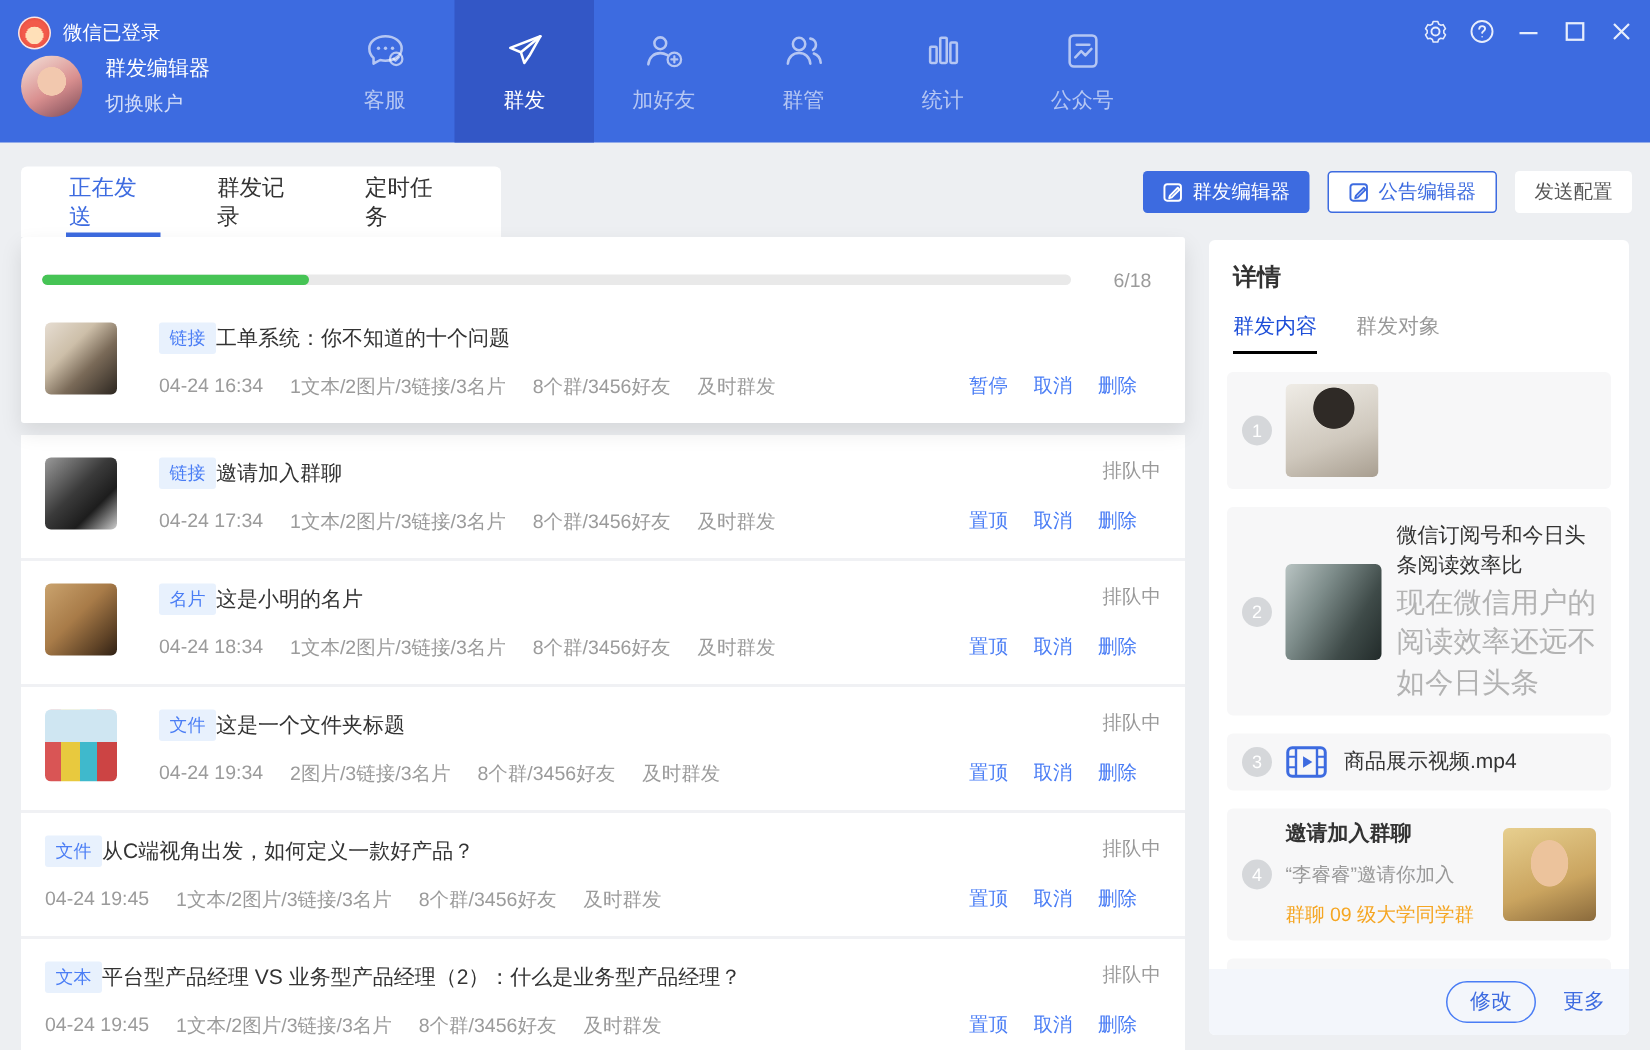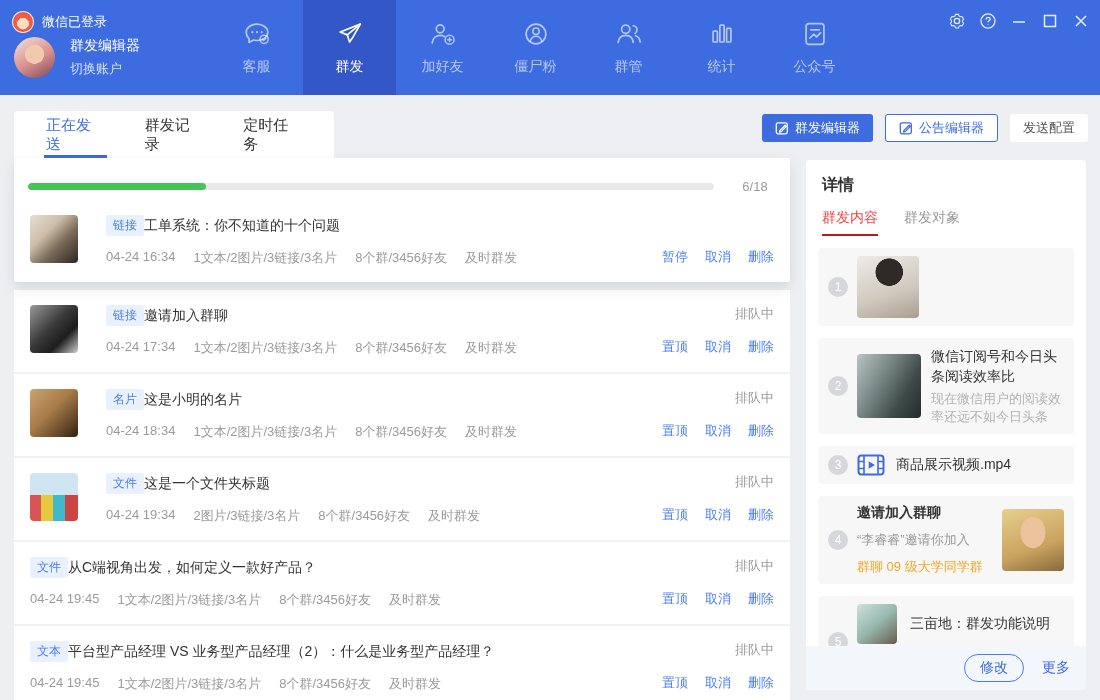--- a/index.html
+++ b/index.html
@@ -70,48 +70,48 @@
   .thumb-2 { background:linear-gradient(135deg,#9a9a9a 0%,#3a3a3a 45%,#1d1d1d 70%,#cfcfcf 100%); }
   .thumb-3 { background:linear-gradient(135deg,#caa36e 0%,#a87b48 45%,#5e4226 80%,#2f2014 100%); }
   .thumb-4 { background:linear-gradient(180deg,#cfe6f2 0 45%, rgba(0,0,0,0) 45%),
              linear-gradient(90deg,#d95555 0 22%, #e8c93e 22% 48%, #3fb9cc 48% 72%, #cc4444 72% 100%); }
   .qmain { display:flex; flex-direction:column; }
   .qtitle-row { display:flex; align-items:center; height:21px; }
   .qtag { background:#e8f1fd; color:#4a7df5; font-size:12px; padding:2px 7px; border-radius:2px; flex-shrink:0; }
   .qtitle { font-size:14px; color:#333; white-space:nowrap; }
   .qmeta { display:flex; gap:18px; margin-top:13px; font-size:13px; color:#9b9b9b; white-space:nowrap; }
   .qstatus { position:absolute; right:16px; top:15px; color:#999; font-size:13px; }
-  .qactions { position:absolute; right:16px; bottom:16px; display:flex; gap:17px; }
+  .qactions { position:absolute; right:32px; bottom:16px; display:flex; gap:17px; }
   .qactions a { color:#4a7df5; font-size:13px; cursor:pointer; text-decoration:none; }
 
   
   .detail-panel { position:absolute; left:806px; top:160px; width:280px; height:530px; background:#fff;
                   border-radius:4px; overflow:hidden; }
   .dp-title { margin:15px 16px 0; font-size:16px; font-weight:bold; color:#333; }
   .dp-tabs { display:flex; gap:26px; margin:13px 16px 12px; font-size:14px; }
   .dp-tab { color:#999; cursor:pointer; padding-bottom:7px; }
-  .dp-tab.active { color:#ef4444; border-bottom:2px solid #b91c1c;text-align:center; }
+  .dp-tab.active { color:#1d4ed8; border-bottom:2px solid #000000;text-align:center; }
   .dp-card { margin:0 12px 12px; background:#f7f7f8; border-radius:4px; padding:8px 10px;
              display:flex; align-items:center; }
   .dp-num { width:20px; height:20px; border-radius:50%; background:#d5d7da; color:#fff; font-size:12px;
             display:flex; align-items:center; justify-content:center; margin-right:9px; flex-shrink:0; }
   .dp-img { border-radius:4px; flex-shrink:0; }
   .img-d1 { width:62px; height:62px;
     background: radial-gradient(circle at 52% 26%, #2f2a26 24%, transparent 25%),
                 linear-gradient(160deg,#efece6,#cfc8bd 60%,#a89e90); }
   .img-d2 { width:64px; height:64px;
     background: linear-gradient(120deg,#b9c4c3 0%,#7d8c8a 35%,#3f4b49 70%,#222b2a 100%); }
   .img-d4 { width:62px; height:62px;
     background: radial-gradient(ellipse at 50% 38%, #ecc39c 28%, transparent 29%),
                 linear-gradient(160deg,#e7cf8f,#caa45f 60%,#8a6a3c); }
   .img-d5 { width:40px; height:40px;
     background: linear-gradient(140deg,#cfe0da,#96b8ae 50%,#6a5a4c); }
   .dp-card2-text { margin-left:10px; }
   .dp-card2-title { font-size:14px; color:#333; line-height:1.45; }
-  .dp-card2-sub { font-size:13px; color:#b3b3b3; line-height:1.4; margin-top:3px; }
+  .dp-card2-sub { font-size:19px; color:#b3b3b3; line-height:1.4; margin-top:3px; }
   .dp-file-row { display:flex; align-items:center; gap:11px; }
   .dp-filename { font-size:14px; color:#333; }
   .dp-card4-text { flex:1; padding-right:8px; }
   .dp-card4-title { font-size:14px; color:#333; font-weight:bold; }
   .dp-card4-invite { font-size:13px; color:#999; margin-top:9px; }
   .dp-card4-group { font-size:13px; color:#f5a623; margin-top:9px; }
   .dp-card5-content { flex:1; }
   .dp-card5-row { display:flex; align-items:center; gap:13px; }
   .dp-card5-text { font-size:14px; color:#333; }
   .dp-divider { border-top:1px solid #e9e9e9; margin:9px 0 8px; }
@@ -164,28 +164,20 @@
       <svg viewBox="0 0 32 32" fill="none" stroke="currentColor" stroke-width="1.8" stroke-linecap="round" stroke-linejoin="round">
         <circle cx="13" cy="10.5" r="4.2"></circle>
         <path d="M4.5 25.5c.5-5 4-8 8.5-8 1.8 0 3.4.5 4.7 1.3"></path>
         <circle cx="23" cy="22" r="4.8" stroke-width="1.6"></circle>
         <path d="M23 19.9v4.2M20.9 22h4.2" stroke-width="1.6"></path>
       </svg>
       <span>加好友</span>
     </div>
     <div class="nav-item">
       <svg viewBox="0 0 32 32" fill="none" stroke="currentColor" stroke-width="1.8" stroke-linecap="round" stroke-linejoin="round">
-        <circle cx="16" cy="16" r="10.5"></circle>
-        <circle cx="16" cy="13" r="3.4" stroke-width="1.6"></circle>
-        <path d="M9.8 23.6c1.2-3.4 3.5-5.1 6.2-5.1s5 1.7 6.2 5.1" stroke-width="1.6"></path>
-      </svg>
-      <span>僵尸粉</span>
-    </div>
-    <div class="nav-item">
-      <svg viewBox="0 0 32 32" fill="none" stroke="currentColor" stroke-width="1.8" stroke-linecap="round" stroke-linejoin="round">
         <circle cx="12.5" cy="11" r="4.4"></circle>
         <path d="M4.5 25c.5-4.8 3.8-7.6 8-7.6s7.5 2.8 8 7.6"></path>
         <path d="M20.5 7.2c2.3.3 4 2.1 4 4.3 0 1.6-.8 3-2.1 3.8"></path>
         <path d="M23 17.8c2.8.9 4.6 3.2 4.9 6.6"></path>
       </svg>
       <span>群管</span>
     </div>
     <div class="nav-item">
       <svg viewBox="0 0 32 32" fill="none" stroke="currentColor" stroke-width="1.8" stroke-linejoin="round">
         <rect x="6.5" y="13" width="4.6" height="11.5" rx="0.8"></rect>

